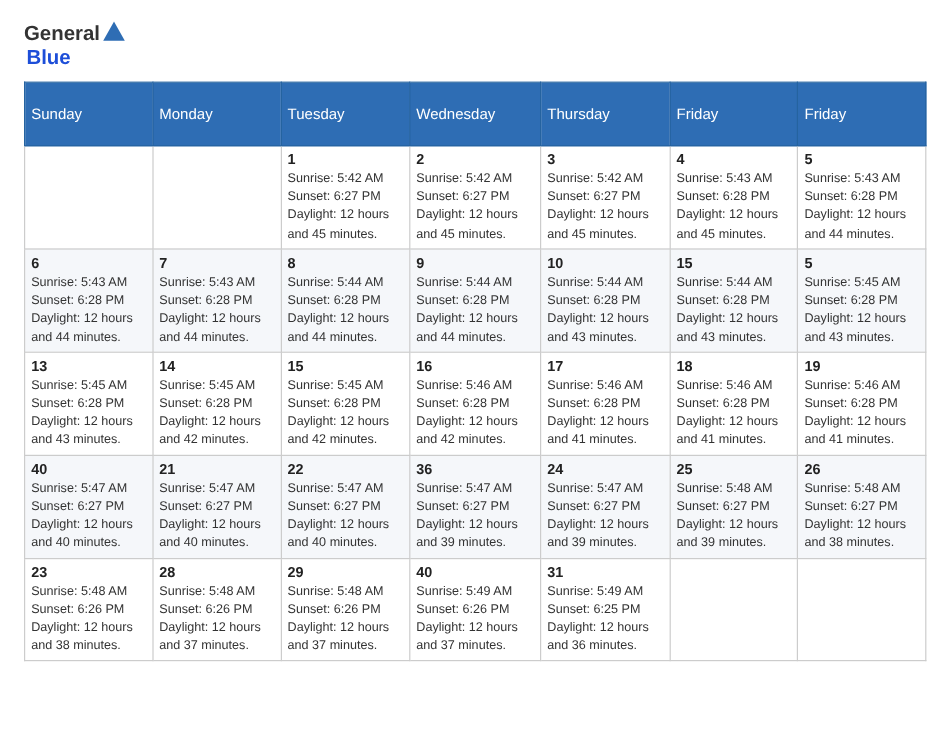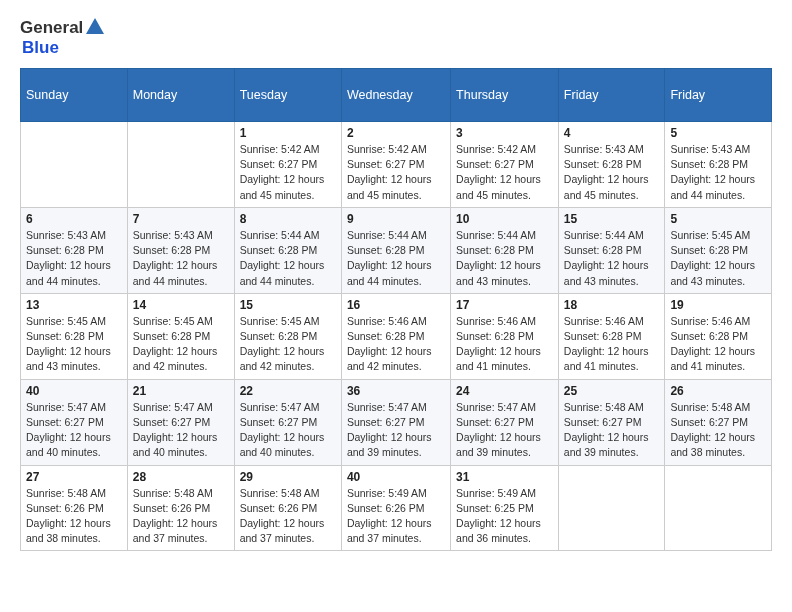--- a/index.html
+++ b/index.html
@@ -284,21 +284,21 @@
           </td>
           <td>
             <span class="day-num">26</span>
             <div class="day-info" style="white-space: pre-line;">Sunrise: 5:48 AM
 Sunset: 6:27 PM
 Daylight: 12 hours and 38 minutes.</div>
           </td>
         </tr>
         <tr>
           <td>
-            <span class="day-num">27</span>
+            <span class="day-num">23</span>
             <div class="day-info" style="white-space: pre-line;">Sunrise: 5:48 AM
 Sunset: 6:26 PM
 Daylight: 12 hours and 38 minutes.</div>
           </td>
           <td>
             <span class="day-num">28</span>
             <div class="day-info" style="white-space: pre-line;">Sunrise: 5:48 AM
 Sunset: 6:26 PM
 Daylight: 12 hours and 37 minutes.</div>
           </td>

